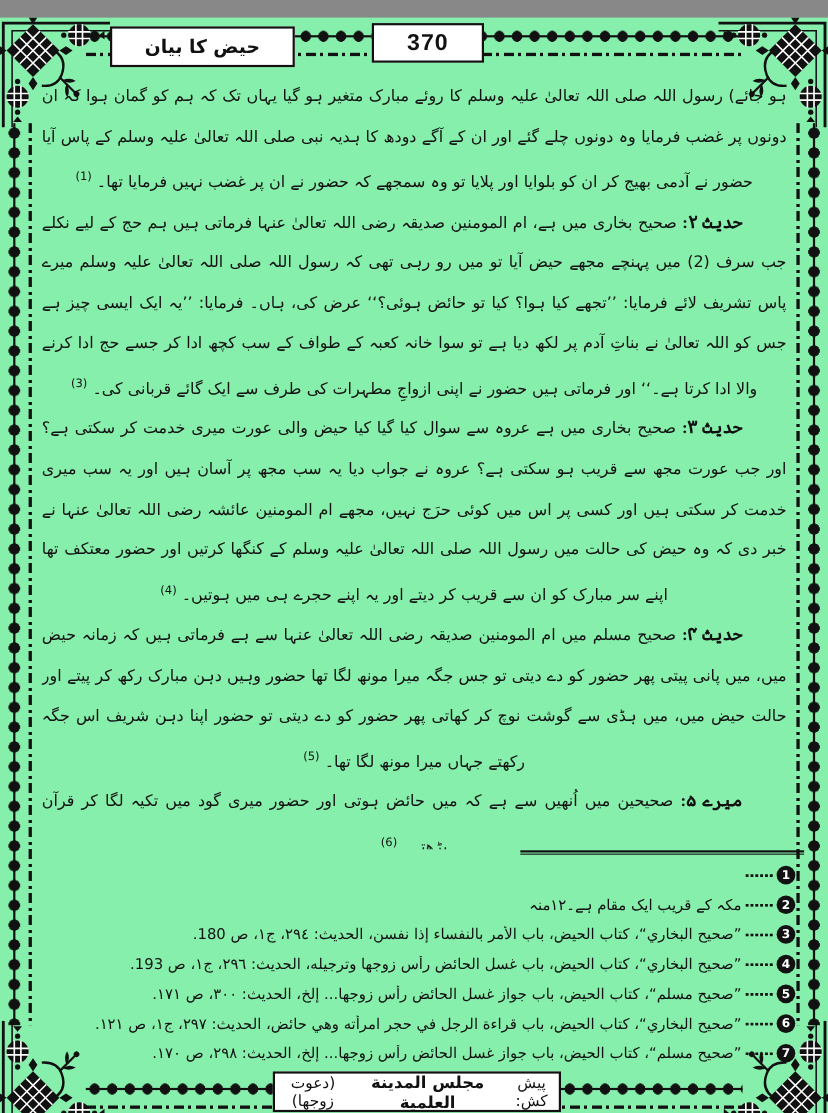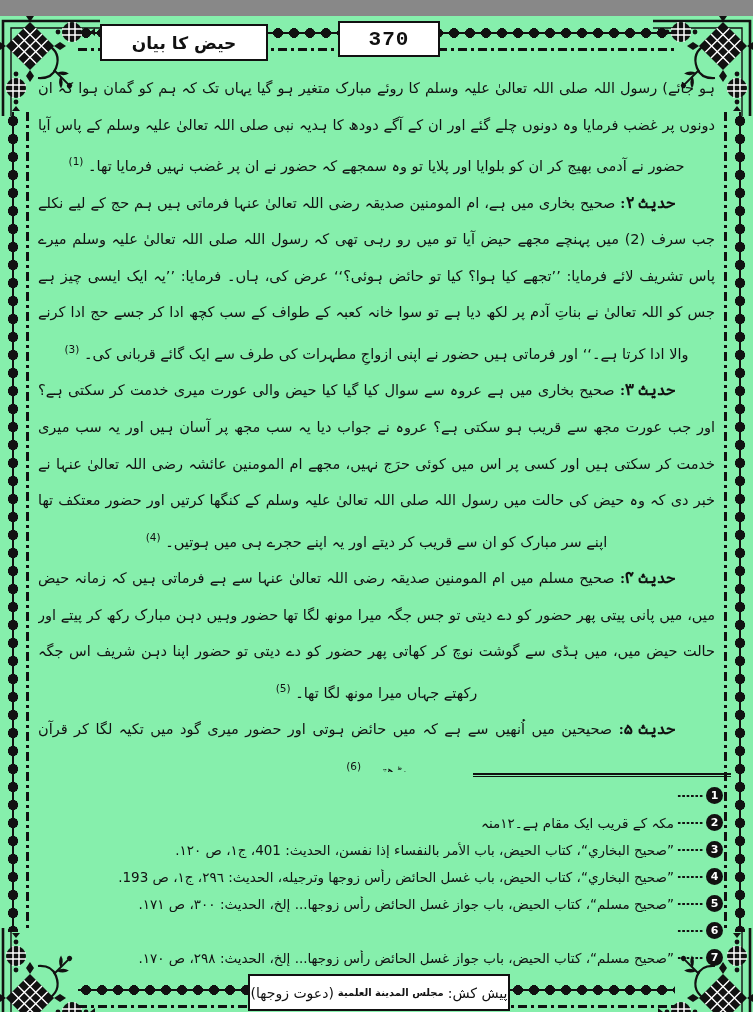--- a/index.html
+++ b/index.html
@@ -45,24 +45,24 @@
   .conn-header{ left:78px; right:78px; top:11px; }
   .conn-footer{ left:78px; right:78px; top:968px; }
 
   
   .hbox{
     position:absolute; z-index:3; background:#fff; border:2.5px solid #111;
     display:flex; align-items:center; justify-content:center;
     font-weight:bold; text-align:center;
   }
   .hbox.title-left  { left:100px; top:8px; width:168px; height:37px; font-size:17px; }
-  .hbox.page-no     { left:338px; top:5px; width:102px;  height:36px; font-size:21px; font-family:Liberation Mono, monospace; letter-spacing:1px; direction:ltr; }
+  .hbox.page-no     { left:338px; top:5px; width:102px;  height:36px; font-size:21px; font-family:Liberation Sans, sans-serif; letter-spacing:1px; direction:ltr; }
   .hbox.title-right { left:492px; top:4px; width:162px; height:35px; font-size:15px; }
   .hbox.footer-box  { left:248px; top:958px; width:262px; height:37px; font-size:14px; font-weight:normal; gap:4px; }
-  .footer-box .pub{ font-weight:bold; font-size:10px; }
+  .footer-box .pub{ font-weight:bold; font-size:15px; }
 
   
   .body-text{
     position:absolute; top:54px; left:38px; right:38px; height:702px;
     overflow:hidden; z-index:2;
     font-size:14.5px; line-height:36.6px; text-align:justify; text-align-last:center;
     color:#111;
   }
   .body-text p{ text-align:justify; text-align-last:center; }
   .body-text p.hadith{ text-indent:40px; }
@@ -237,53 +237,54 @@
     </div>
   <div class="hbox page-no">
       <span>370</span>
     </div>
 
   <div class="body-text">
     <p><span>ہو جائے) رسول اللہ صلی اللہ تعالیٰ علیہ وسلم کا روئے مبارک متغیر ہو گیا یہاں تک کہ ہم کو گمان ہوا کہ ان دونوں پر غضب فرمایا وہ دونوں چلے گئے اور ان کے آگے دودھ کا ہدیہ نبی صلی اللہ تعالیٰ علیہ وسلم کے پاس آیا حضور نے آدمی بھیج کر ان کو بلوایا اور پلایا تو وہ سمجھے کہ حضور نے ان پر غضب نہیں فرمایا تھا۔</span> <sup class="fn-ref">(1)</sup></p>
     <p class="hadith"><b class="hd">حدیث ۲:</b> <span>صحیح بخاری میں ہے، ام المومنین صدیقہ رضی اللہ تعالیٰ عنہا فرماتی ہیں ہم حج کے لیے نکلے جب سرف (2) میں پہنچے مجھے حیض آیا تو میں رو رہی تھی کہ رسول اللہ صلی اللہ تعالیٰ علیہ وسلم میرے پاس تشریف لائے فرمایا: ’’تجھے کیا ہوا؟ کیا تو حائض ہوئی؟‘‘ عرض کی، ہاں۔ فرمایا: ’’یہ ایک ایسی چیز ہے جس کو اللہ تعالیٰ نے بناتِ آدم پر لکھ دیا ہے تو سوا خانہ کعبہ کے طواف کے سب کچھ ادا کر جسے حج ادا کرنے والا ادا کرتا ہے۔‘‘ اور فرماتی ہیں حضور نے اپنی ازواجِ مطہرات کی طرف سے ایک گائے قربانی کی۔</span> <sup class="fn-ref">(3)</sup></p>
     <p class="hadith"><b class="hd">حدیث ۳:</b> <span>صحیح بخاری میں ہے عروہ سے سوال کیا گیا کیا حیض والی عورت میری خدمت کر سکتی ہے؟ اور جب عورت مجھ سے قریب ہو سکتی ہے؟ عروہ نے جواب دیا یہ سب مجھ پر آسان ہیں اور یہ سب میری خدمت کر سکتی ہیں اور کسی پر اس میں کوئی حرَج نہیں، مجھے ام المومنین عائشہ رضی اللہ تعالیٰ عنہا نے خبر دی کہ وہ حیض کی حالت میں رسول اللہ صلی اللہ تعالیٰ علیہ وسلم کے کنگھا کرتیں اور حضور معتکف تھا اپنے سر مبارک کو ان سے قریب کر دیتے اور یہ اپنے حجرے ہی میں ہوتیں۔</span> <sup class="fn-ref">(4)</sup></p>
     <p class="hadith"><b class="hd">حدیث ۴:</b> <span>صحیح مسلم میں ام المومنین صدیقہ رضی اللہ تعالیٰ عنہا سے ہے فرماتی ہیں کہ زمانہ حیض میں، میں پانی پیتی پھر حضور کو دے دیتی تو جس جگہ میرا مونھ لگا تھا حضور وہیں دہن مبارک رکھ کر پیتے اور حالت حیض میں، میں ہڈی سے گوشت نوچ کر کھاتی پھر حضور کو دے دیتی تو حضور اپنا دہن شریف اس جگہ رکھتے جہاں میرا مونھ لگا تھا۔</span> <sup class="fn-ref">(5)</sup></p>
-    <p class="hadith"><b class="hd">حدیث ۵:</b> <span>صحیحین میں اُنھیں سے ہے کہ میں حائض ہوتی اور حضور میری گود میں تکیہ لگا کر قرآن پڑھتے۔</span> <sup class="fn-ref">(6)</sup></p>
+    <p class="hadith"><b class="hd">میرے ۵:</b> <span>صحیحین میں اُنھیں سے ہے کہ میں حائض ہوتی اور حضور میری گود میں تکیہ لگا کر قرآن پڑھتے۔</span> <sup class="fn-ref">(6)</sup></p>
 
   </div>
 
   <div class="fn-sep"></div>
   <div class="footnotes">
     <div class="fn-row">
         <span class="fn-circle">1</span>
         <span class="fn-leader"></span>
       </div>
     <div class="fn-row">
         <span class="fn-circle">2</span>
         <span class="fn-leader"></span>
         <span class="fn-text">مکہ کے قریب ایک مقام ہے۔۱۲منہ</span>
       </div>
     <div class="fn-row">
         <span class="fn-circle">3</span>
         <span class="fn-leader"></span>
-        <span class="fn-text">”صحیح البخاري“، کتاب الحیض، باب الأمر بالنفساء إذا نفسن، الحدیث: 401، ج١، ص ١٢٠.</span>
+        <span class="fn-text">”صحیح البخاري“، کتاب الحیض، باب الأمر بالنفساء إذا نفسن، الحدیث: ٢٩٤، ج١، ص 180.</span>
       </div>
     <div class="fn-row">
         <span class="fn-circle">4</span>
         <span class="fn-leader"></span>
         <span class="fn-text">”صحیح البخاري“، کتاب الحیض، باب غسل الحائض رأس زوجها وترجیله، الحدیث: ٢٩٦، ج١، ص 193.</span>
       </div>
     <div class="fn-row">
         <span class="fn-circle">5</span>
         <span class="fn-leader"></span>
         <span class="fn-text">”صحیح مسلم“، کتاب الحیض، باب جواز غسل الحائض رأس زوجها... إلخ، الحدیث: ٣٠٠، ص ١٧١.</span>
       </div>
     <div class="fn-row">
         <span class="fn-circle">6</span>
         <span class="fn-leader"></span>
+        <span class="fn-text">”صحیح البخاري“، کتاب الحیض، باب قراءة الرجل في حجر امرأته وهي حائض، الحدیث: ٢٩٧، ج١، ص ١٢١.</span>
       </div>
     <div class="fn-row">
         <span class="fn-circle">7</span>
         <span class="fn-leader"></span>
         <span class="fn-text">”صحیح مسلم“، کتاب الحیض، باب جواز غسل الحائض رأس زوجها... إلخ، الحدیث: ٢٩٨، ص ١٧٠.</span>
       </div>
   </div>
 
   <div class="conn-h conn-footer"></div>
   <div class="hbox footer-box">

